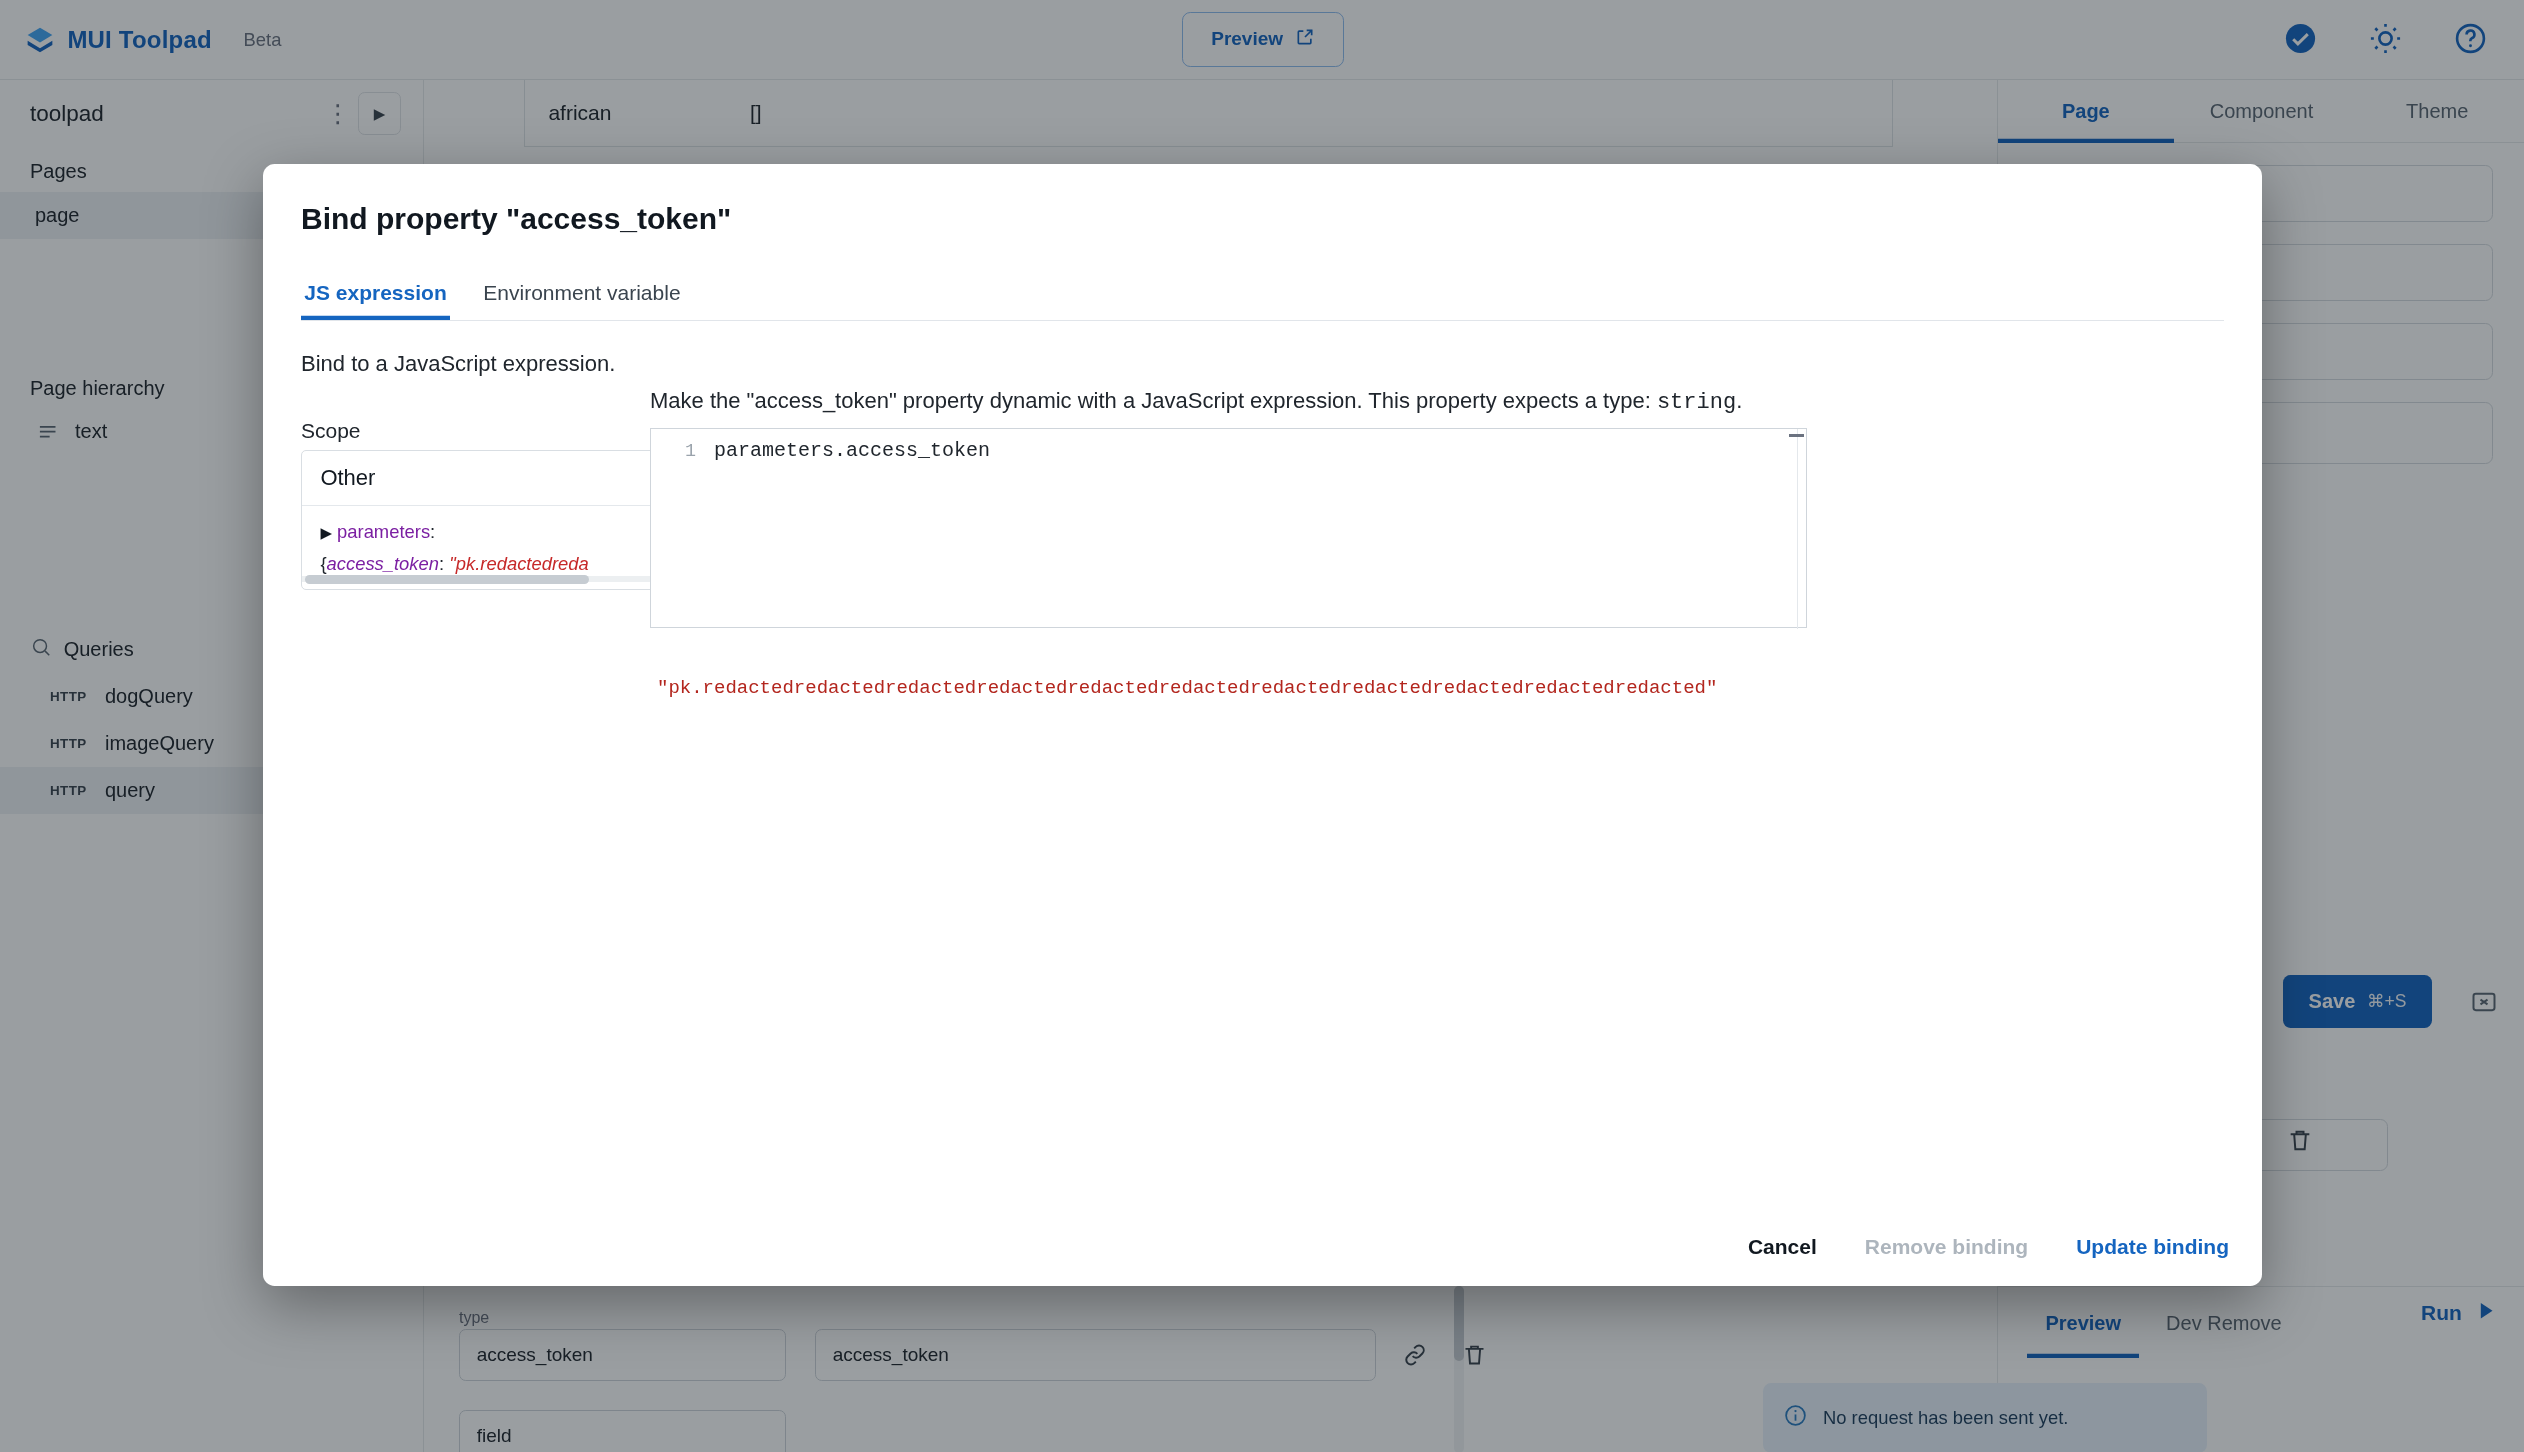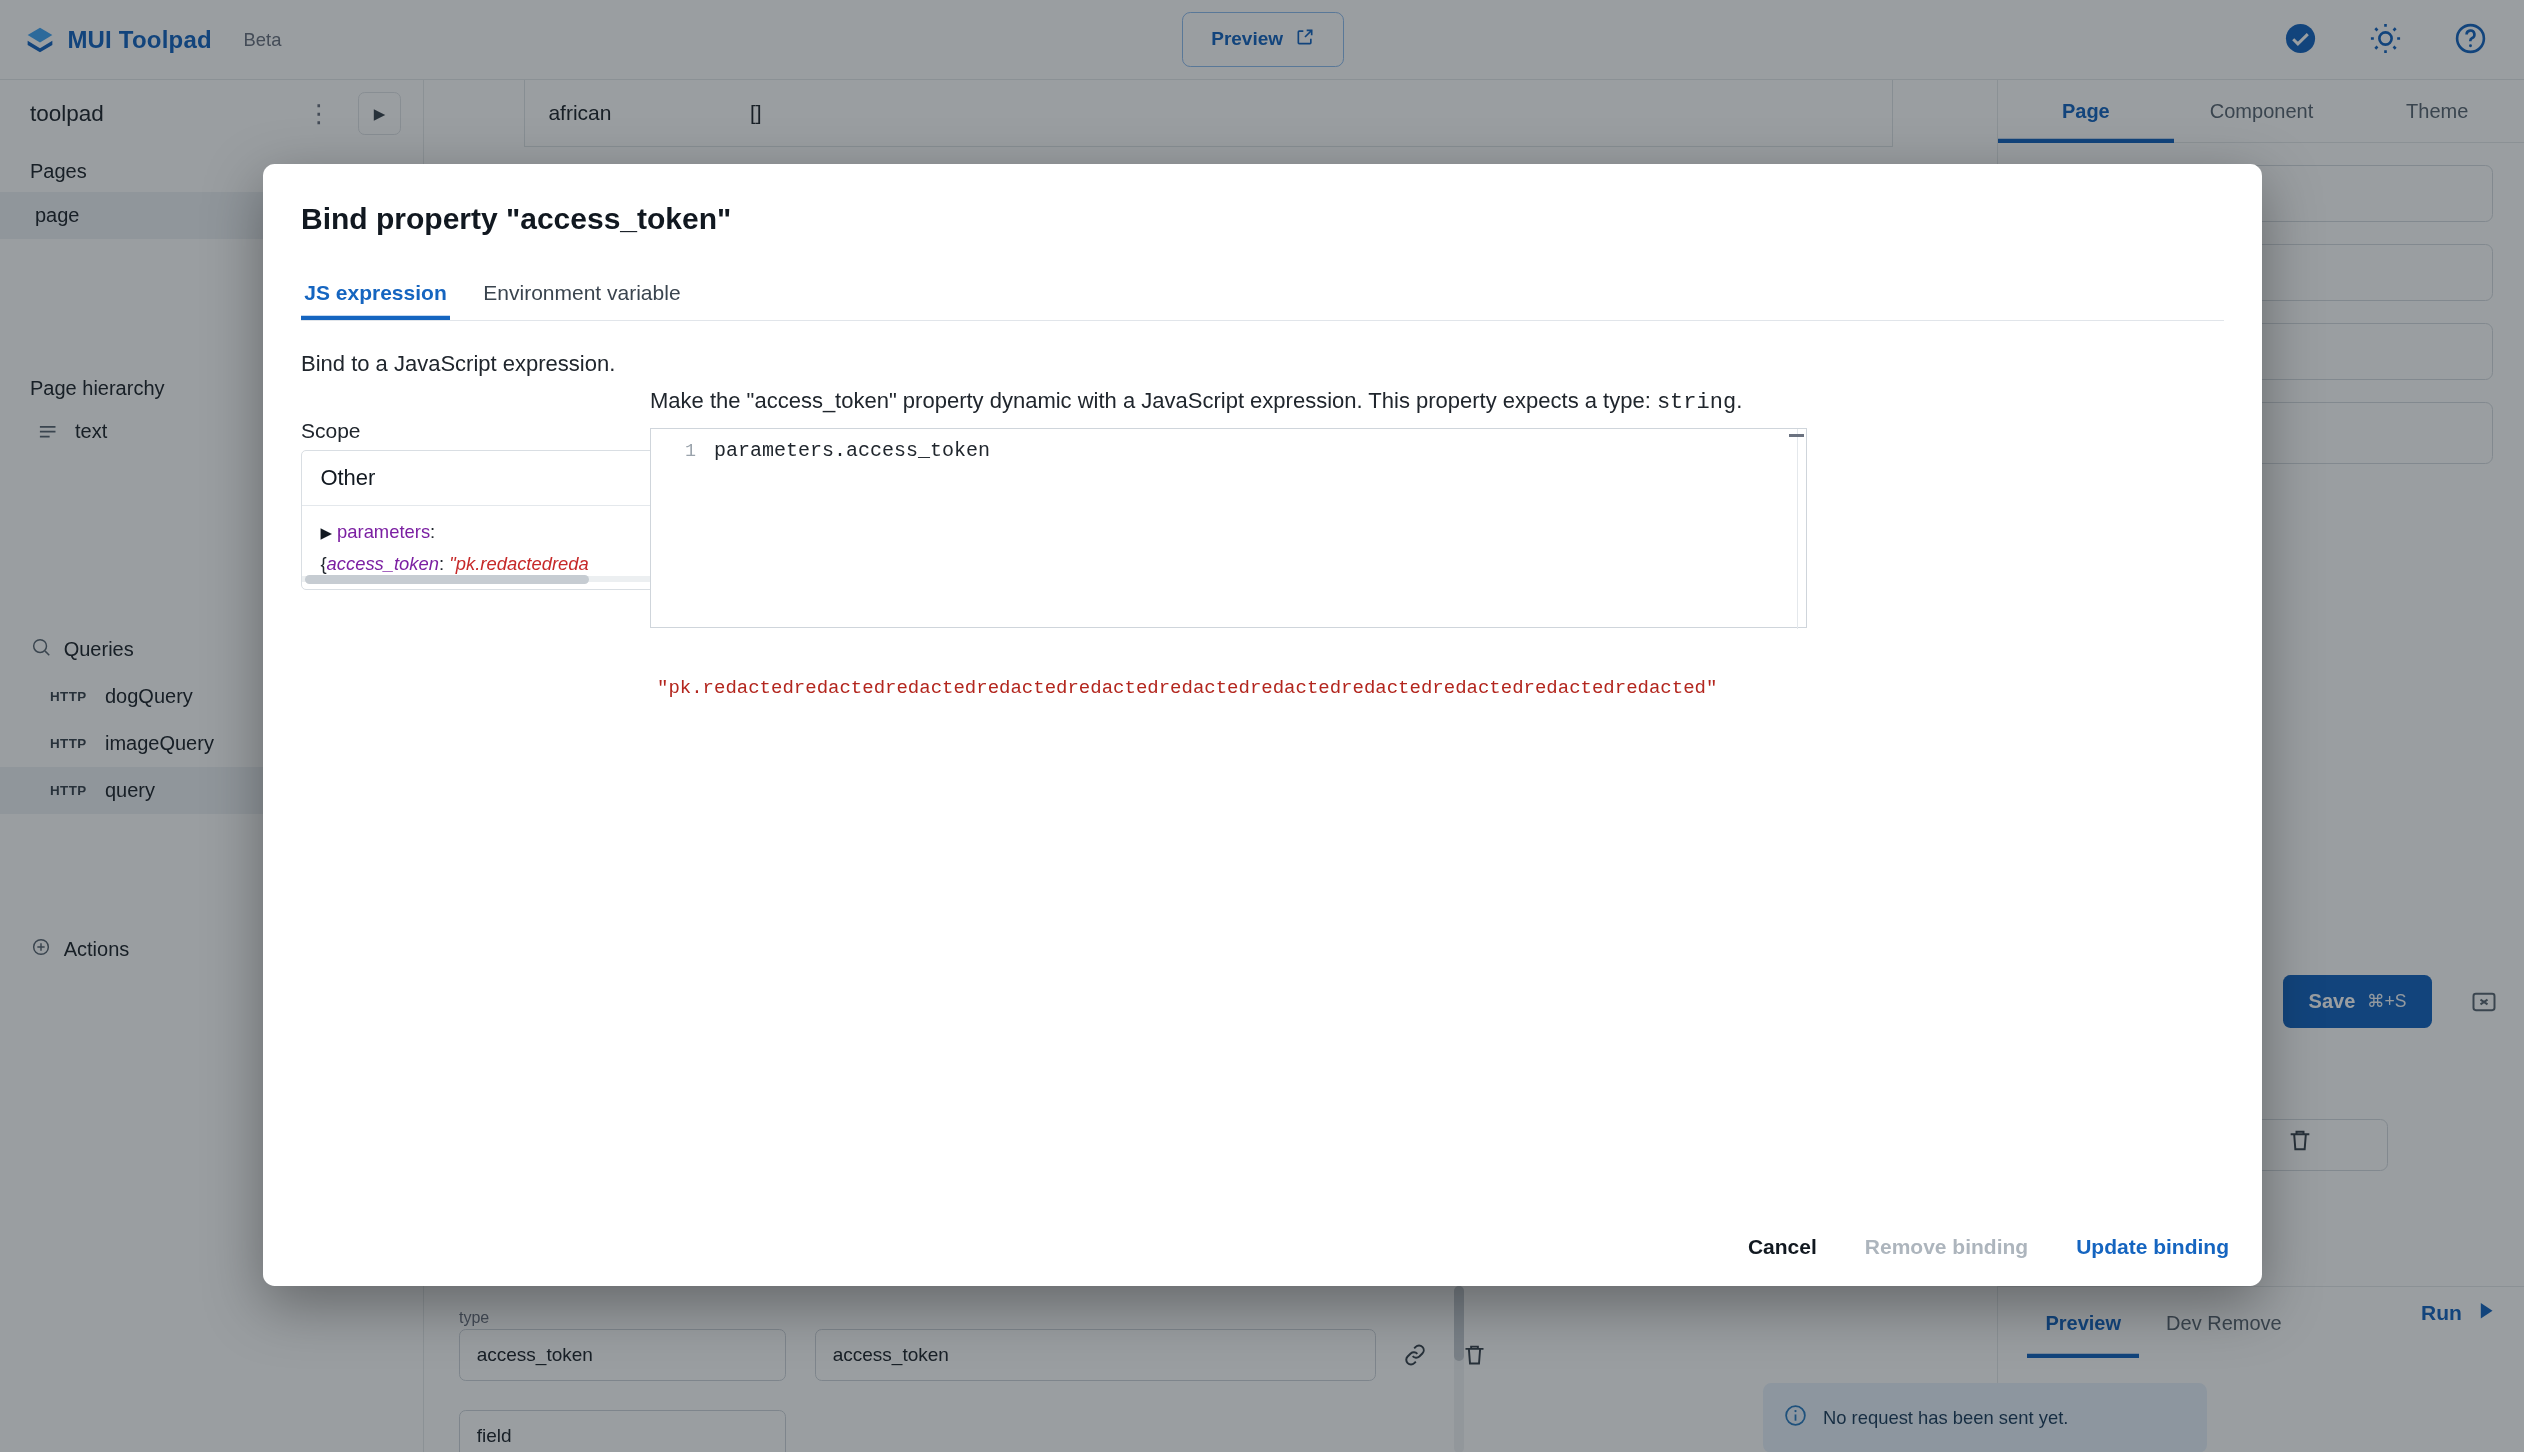--- a/index.html
+++ b/index.html
@@ -56,21 +56,21 @@
 
   
   .sidebar {
     position: absolute; left: 0; top: 80px;
     width: 424px; height: 1373px;
     background: #ffffff;
     border-right: 0.8px solid #e6e8eb;
   }
   .sidebar-header {
     height: 67px; display: flex; align-items: center;
-    padding: 0 22px 0 30px; gap: 25px;
+    padding: 0 22px 0 30px; gap: 6px;
   }
   .sidebar-title { font-size: 22.5px; color: #20262d; flex: 1; }
   .kebab { font-size: 25px; color: #6b7280; cursor: pointer; letter-spacing: 1.7px; }
   .collapse-arrow {
     width: 43px; height: 43px; border:0.8px solid #e0e3e7; border-radius: 6.7px;
     display: flex; align-items: center; justify-content: center;
     color: #3a444e; font-size: 15px; cursor: pointer; background: #fff;
   }
   .section-label {
     font-size: 20px; color: #20262d; padding: 13.4px 0 8.3px 30px;
@@ -370,29 +370,20 @@
     <div class="side-item query-item">
       <span class="http-tag">HTTP</span>
       <span>imageQuery</span>
     </div>
     <div class="side-item query-item selected">
       <span class="http-tag">HTTP</span>
       <span>query</span>
     </div>
 
     <div style="height:100px"></div>
-    <div class="side-sub-label" style="display:flex;align-items:center;gap:11.7px;padding-left:30px;">
-      <span>
-        <svg width="22" height="22" viewBox="0 0 24 24" fill="none" stroke="#5a6672" stroke-width="1.6">
-            <circle cx="12" cy="12" r="8"></circle>
-            <path d="M12 8v8M8 12h8"></path>
-          </svg>
-      </span>
-      <span>Actions</span>
-    </div>
   </div>
 
   <div class="canvas">
     <div class="row-card">
       <span class="cell1">african</span>
       <span class="cell2">[]</span>
     </div>
   </div>
 
   <div class="tab-underline"></div>

